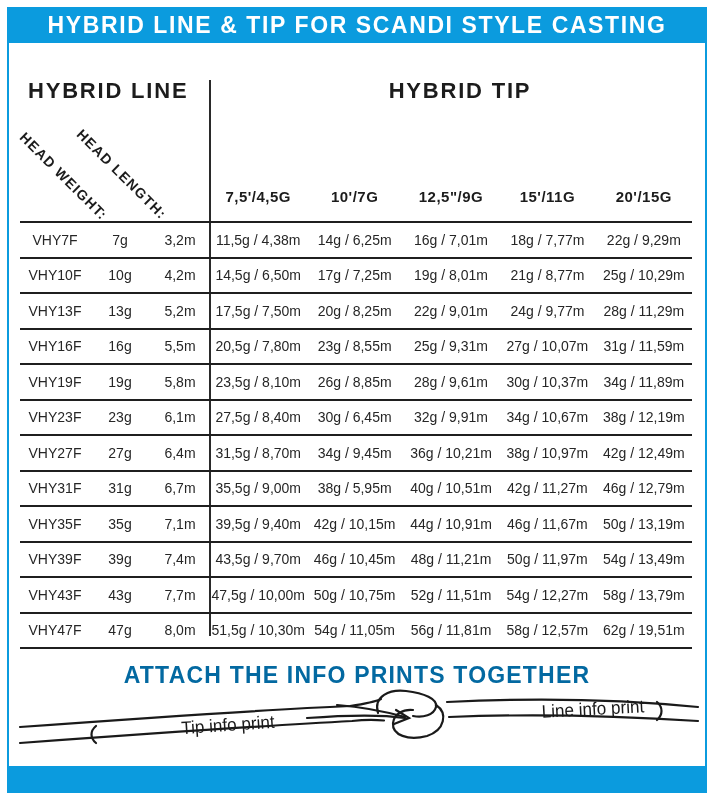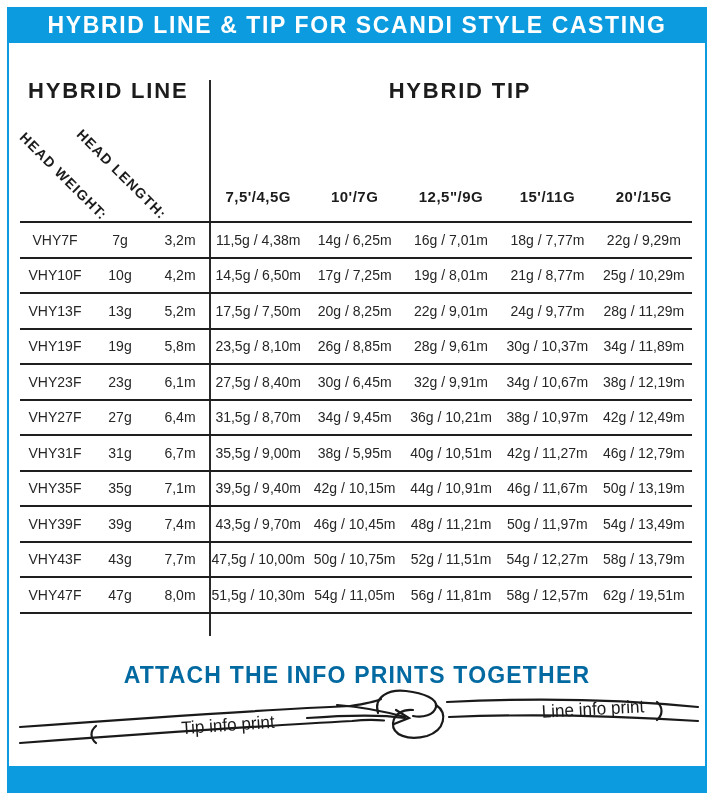--- a/index.html
+++ b/index.html
@@ -104,20 +104,30 @@
     <div class="cell c-model">VHY13F</div>
     <div class="cell c-weight">13g</div>
     <div class="cell c-length">5,2m</div>
     <div class="cell c-tip">17,5g / 7,50m</div>
     <div class="cell c-tip">20g / 8,25m</div>
     <div class="cell c-tip">22g / 9,01m</div>
     <div class="cell c-tip">24g / 9,77m</div>
     <div class="cell c-tip">28g / 11,29m</div>
   </div>
     <div class="row">
+    <div class="cell c-model">VHY16F</div>
+    <div class="cell c-weight">16g</div>
+    <div class="cell c-length">5,5m</div>
+    <div class="cell c-tip">20,5g / 7,80m</div>
+    <div class="cell c-tip">23g / 8,55m</div>
+    <div class="cell c-tip">25g / 9,31m</div>
+    <div class="cell c-tip">27g / 10,07m</div>
+    <div class="cell c-tip">31g / 11,59m</div>
+  </div>
+    <div class="row">
     <div class="cell c-model">VHY19F</div>
     <div class="cell c-weight">19g</div>
     <div class="cell c-length">5,8m</div>
     <div class="cell c-tip">23,5g / 8,10m</div>
     <div class="cell c-tip">26g / 8,85m</div>
     <div class="cell c-tip">28g / 9,61m</div>
     <div class="cell c-tip">30g / 10,37m</div>
     <div class="cell c-tip">34g / 11,89m</div>
   </div>
     <div class="row">

